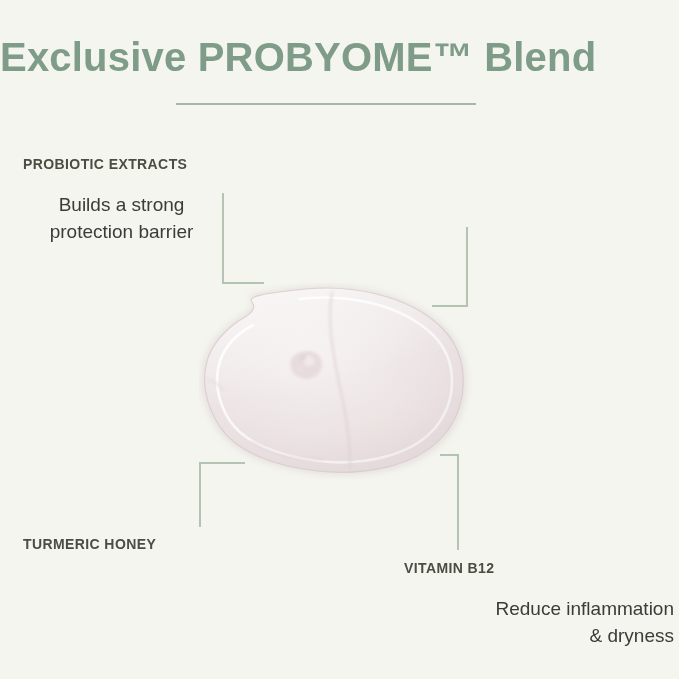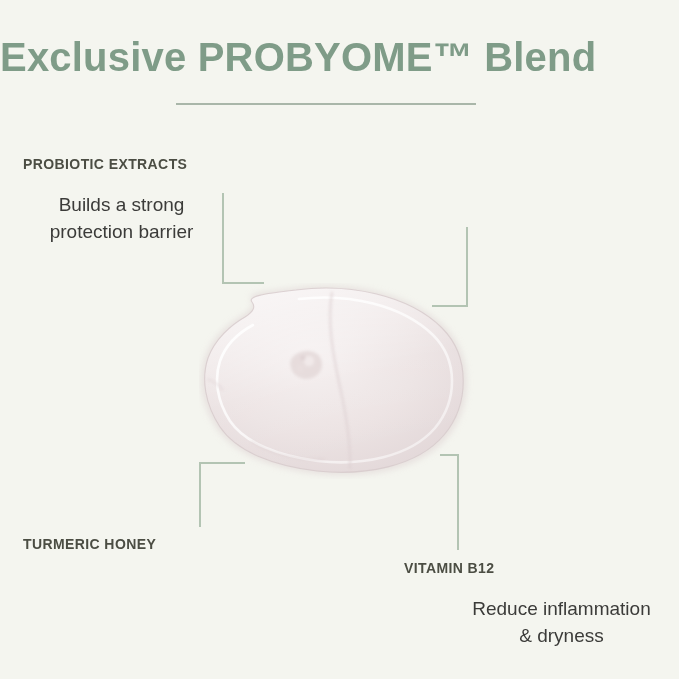--- a/index.html
+++ b/index.html
@@ -69,21 +69,21 @@
   
   #h-turmeric  { left: 424px; top: 184px; }
   #d-turmeric  { left: 490px; top: 221px; width: 180px; text-align: left; }
 
   
   #h-honey     { left: 23px;  top: 536px; }
   #d-honey     { left: 25px;  top: 570px; width: 228px; text-align: center; }
 
   
   #h-b12       { left: 404px; top: 560px; }
-  #d-b12       { left: 449px; top: 596px; width: 225px; text-align: center; }
+  #d-b12       { left: 449px; top: 596px; width: 225px; text-align: right; }
 
   
   .connector { position: absolute; }
   .conn-v { position: absolute; width: 1.6px; background: #b3c4b3; }
   .conn-h { position: absolute; height: 1.6px; background: #b3c4b3; }
 
   
   #c-probiotic-v { left: 222px; top: 193px;  height: 91px; }
   #c-probiotic-h { left: 222px; top: 282.4px; width: 42px; }
 

